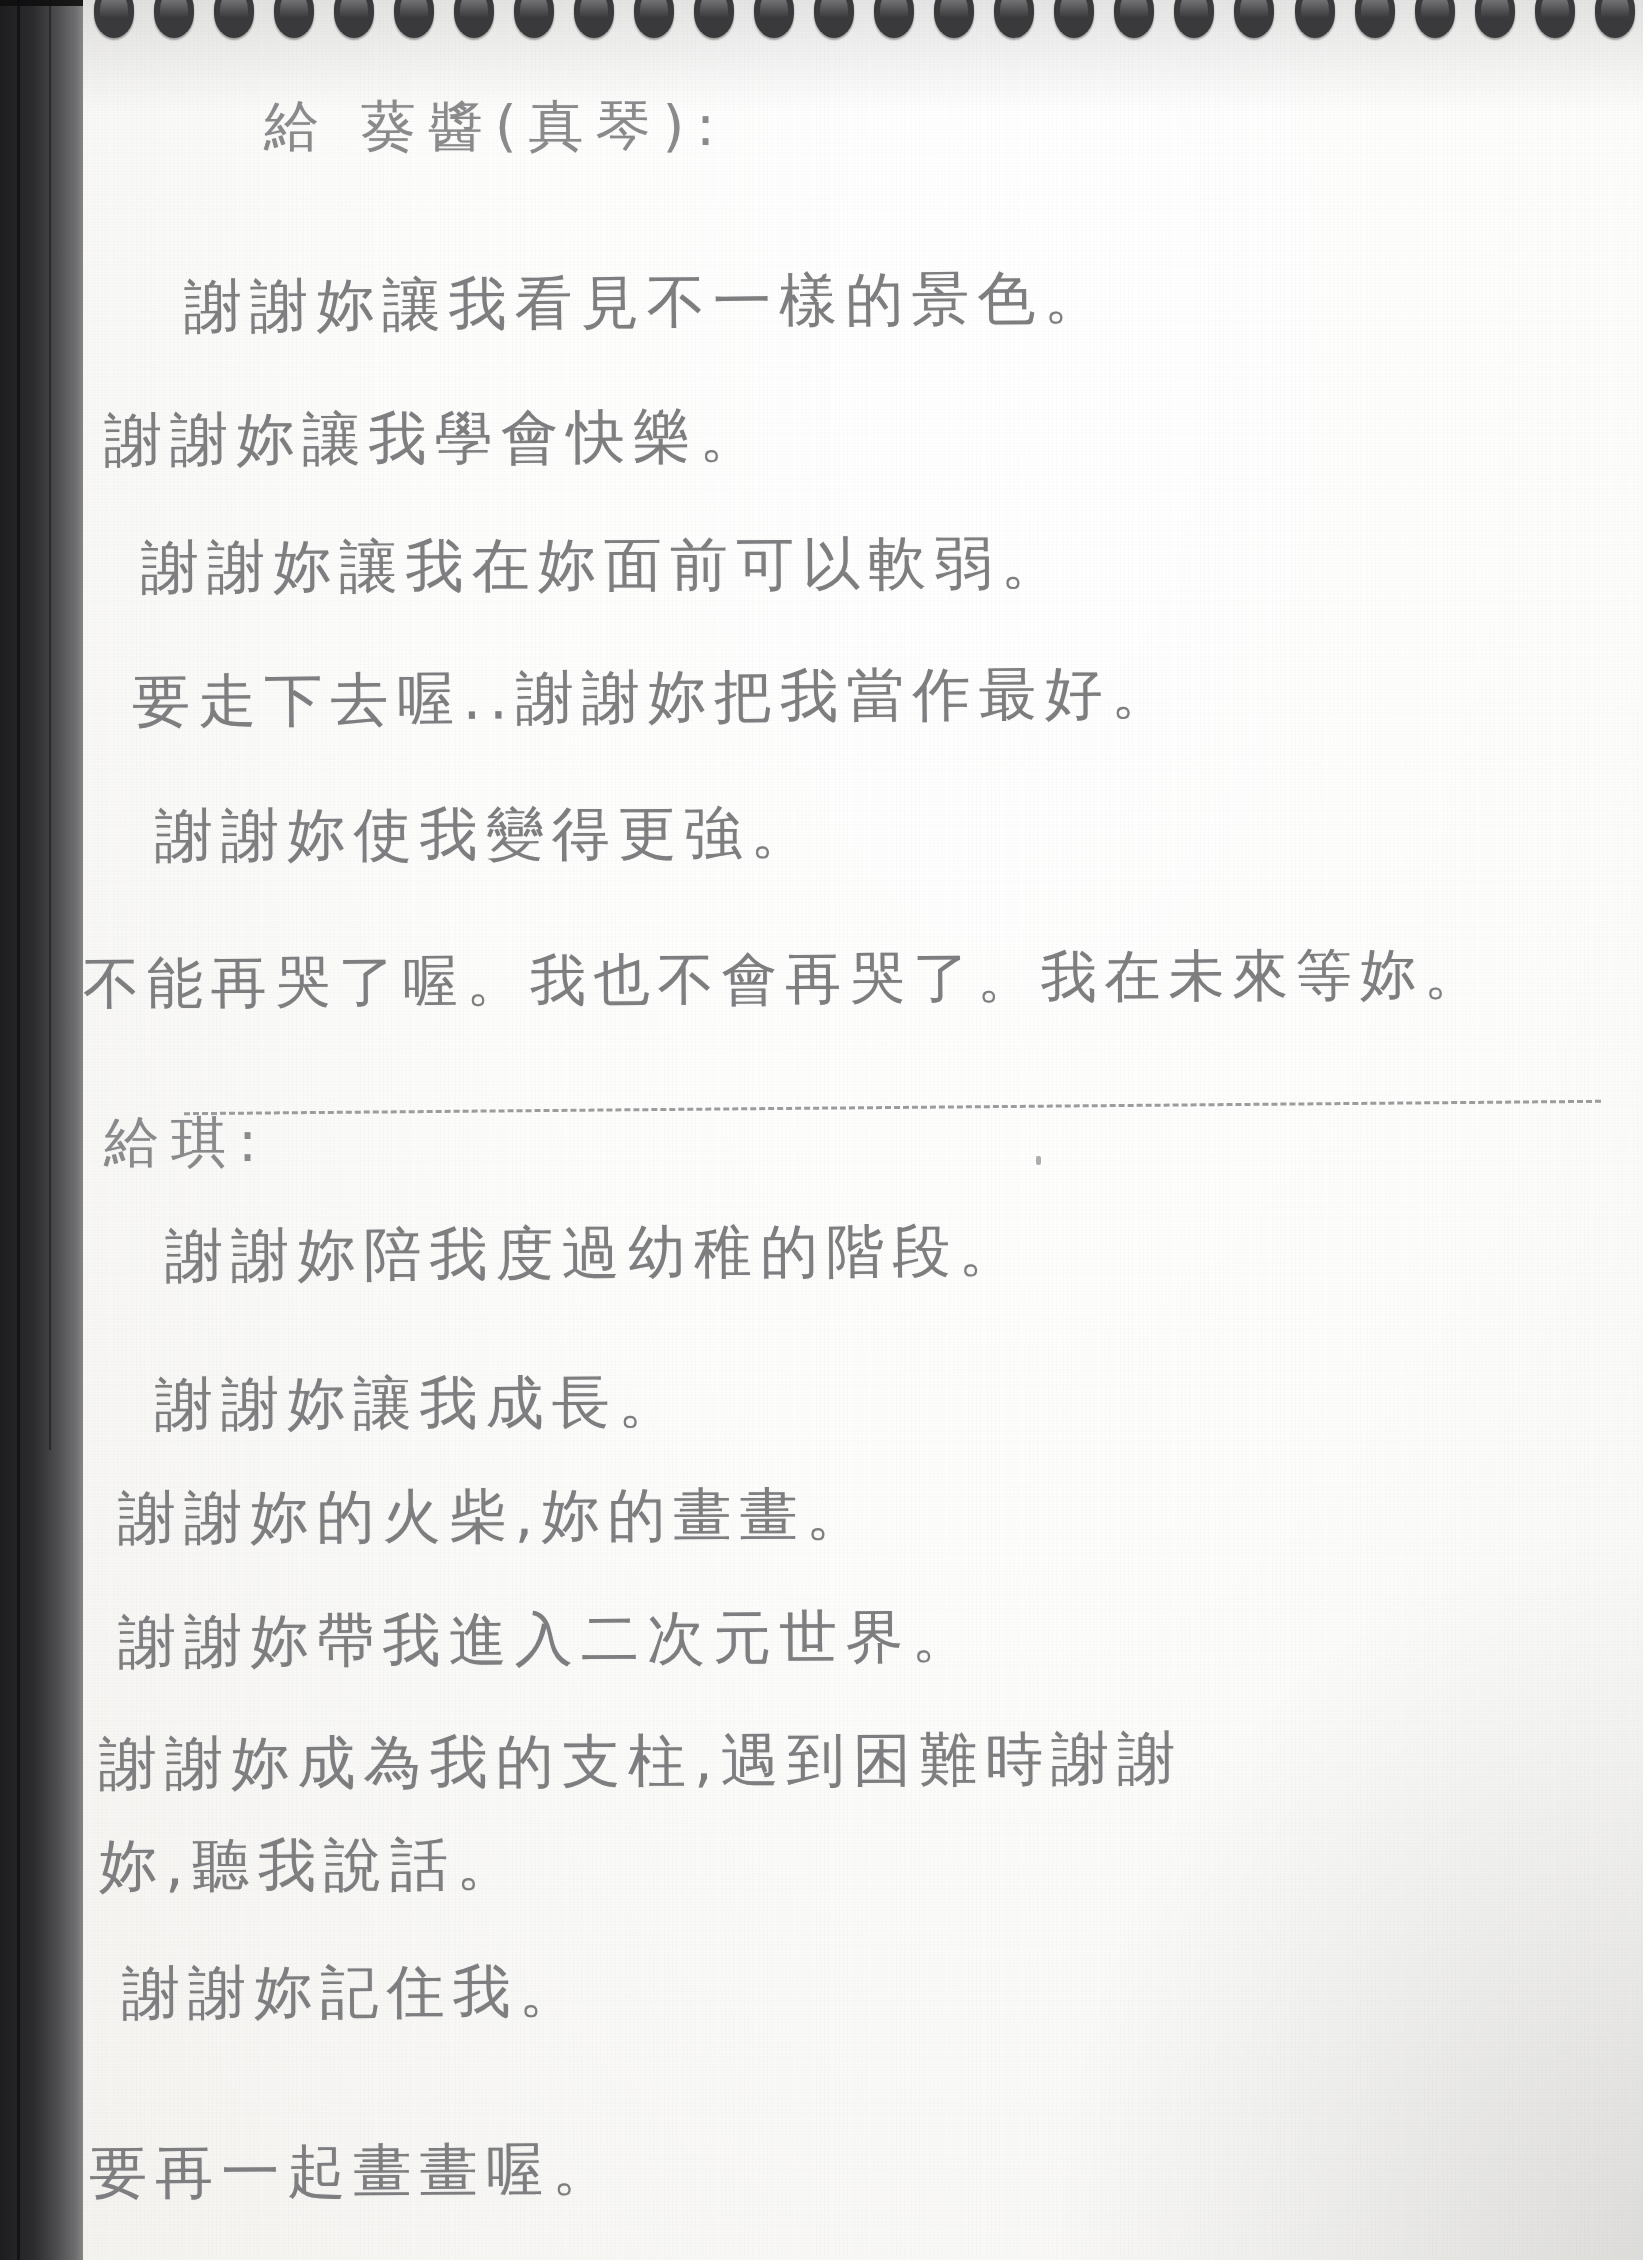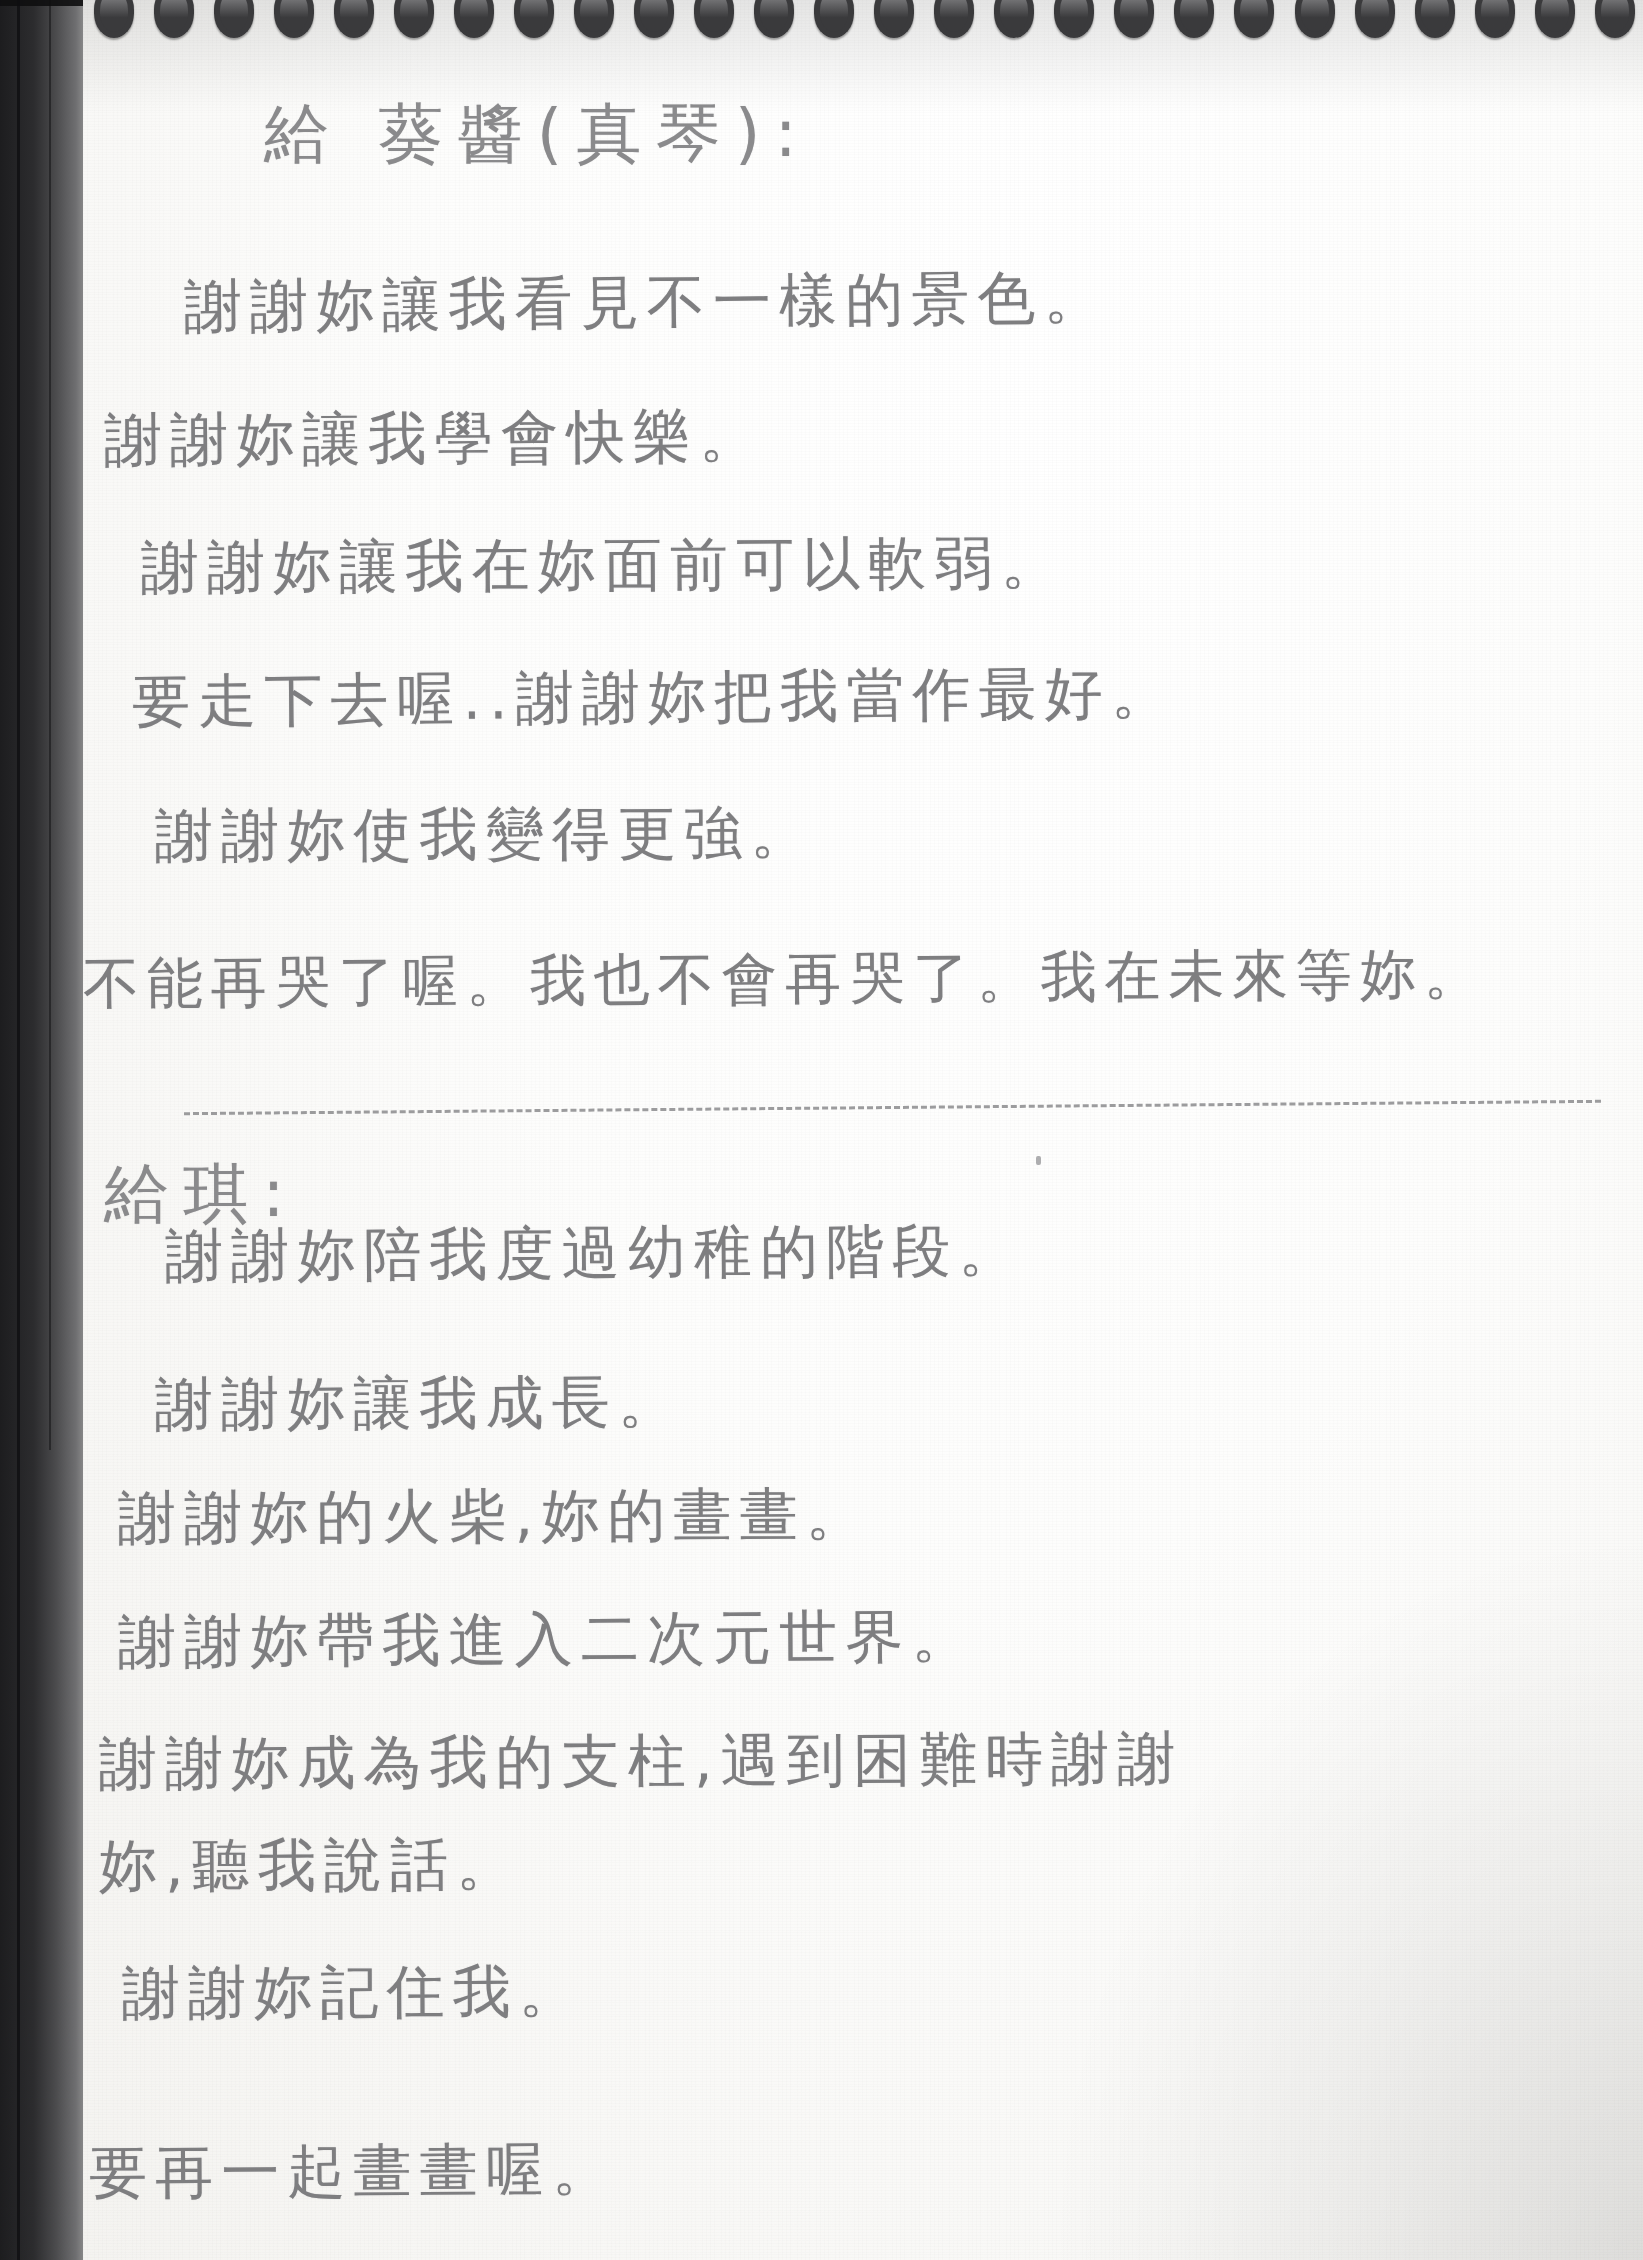--- a/index.html
+++ b/index.html
@@ -80,21 +80,21 @@
   
   .hand {
     position: absolute;
     color: #7e7e80;
     font-family: "DejaVu Sans", sans-serif;
     font-weight: 400;
     letter-spacing: 0.14em;
     white-space: nowrap;
     text-shadow: 0 0 0.9px rgba(120,120,122,.35);
   }
-  .l-title   { font-size: 65px; color: #8a8a8c; letter-spacing: .22em; }
+  .l-title   { font-size: 55px; color: #8a8a8c; letter-spacing: .22em; }
   .l-body    { font-size: 58px; }
   .l-body2   { font-size: 56px; }
 
   
   .divider {
     position: absolute;
     height: 0;
     border-top: 3.8px dashed #8c8c8e;
     opacity: .85;
     transform: rotate(-0.5deg);
@@ -163,21 +163,21 @@
 
   <div class="hand l-body" style="left:132px; top:659px; transform:rotate(-0.5deg);">要走下去喔..謝謝妳把我當作最好。</div>
 
   <div class="hand l-body" style="left:155px; top:796px; transform:rotate(-0.3deg);">謝謝妳使我變得更強。</div>
 
   <div class="hand l-body2" style="left:83px; top:942px; transform:rotate(-0.4deg);">不能再哭了喔。我也不會再哭了。我在未來等妳。</div>
 
   <div class="divider" style="left:184px; top:1106px; width:1417px;"></div>
   <div class="speck" style="left:1036px; top:1156px;"></div>
 
-  <div class="hand l-title" style="left:104px; top:1106px;margin-top:44px;">給琪:</div>
+  <div class="hand l-title" style="left:104px; top:1106px;">給琪:</div>
 
   <div class="hand l-body" style="left:165px; top:1215px; transform:rotate(-0.4deg);">謝謝妳陪我度過幼稚的階段。</div>
 
   <div class="hand l-body" style="left:155px; top:1365px; transform:rotate(-0.3deg);">謝謝妳讓我成長。</div>
 
   <div class="hand l-body" style="left:118px; top:1478px; transform:rotate(-0.3deg);">謝謝妳的火柴,妳的畫畫。</div>
 
   <div class="hand l-body" style="left:118px; top:1601px; transform:rotate(-0.4deg);">謝謝妳帶我進入二次元世界。</div>
 
   <div class="hand l-body" style="left:99px; top:1723px; transform:rotate(-0.3deg);">謝謝妳成為我的支柱,遇到困難時謝謝</div>

